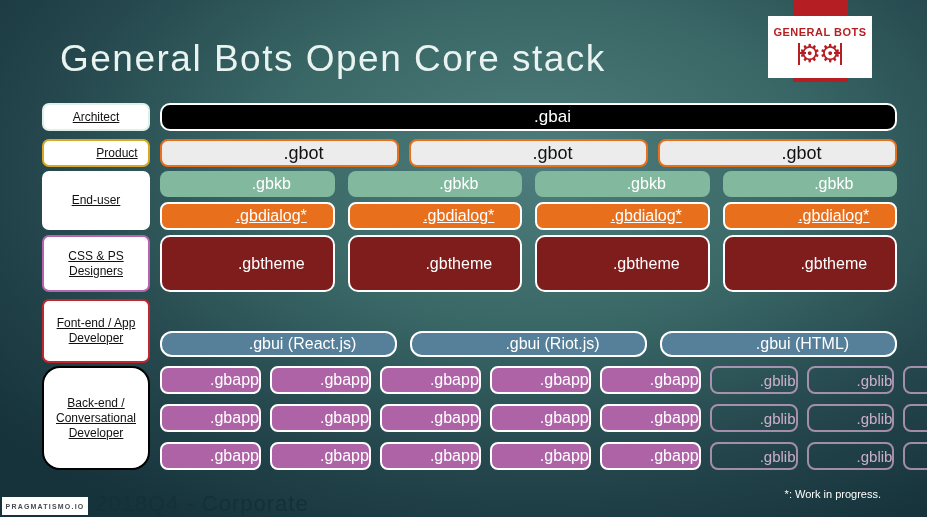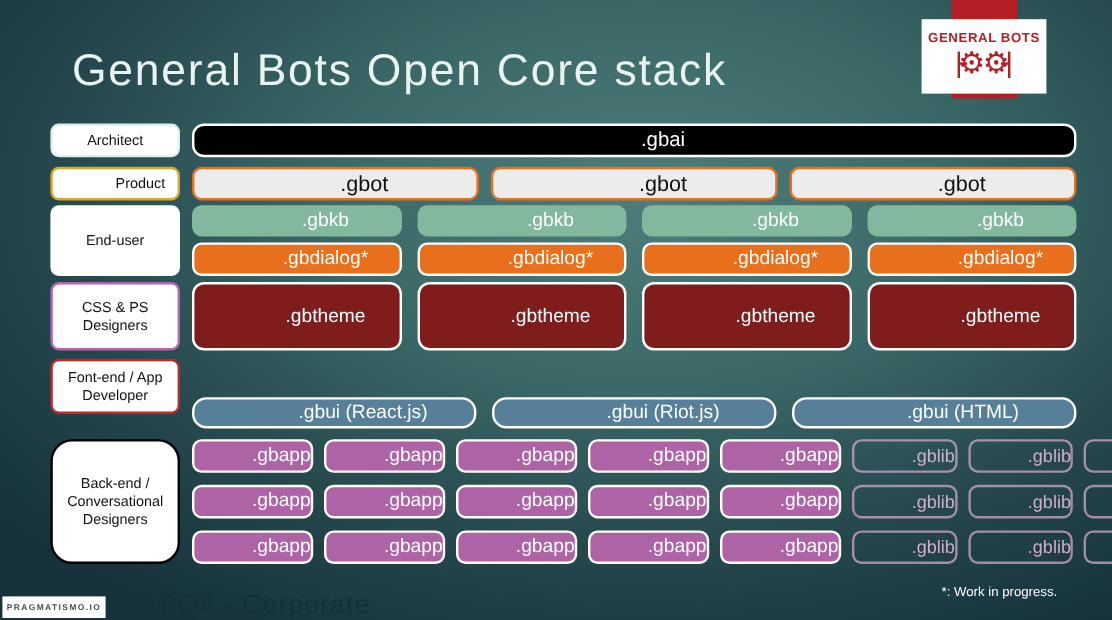--- a/index.html
+++ b/index.html
@@ -21,47 +21,47 @@
   .logo-brand{color:#b51f24;font-weight:bold;font-size:11px;letter-spacing:0.5px;}
   .logo-gears{display:flex;align-items:center;color:#b51f24;height:30px;}
   .logo-gears .gbar{width:2px;height:22px;background:#b51f24;position:relative;}
   .logo-gears .gbar::after{content:"";position:absolute;top:9px;width:6px;height:2px;background:#b51f24;}
   .logo-gears .gbar.l::after{left:2px;} .logo-gears .gbar.r::after{right:2px;}
   .logo-gears .gear{font-size:25px;line-height:25px;margin:0 -1px;}
   
   .lbl{
     position:absolute;left:42px;width:108px;background:#ffffff;color:#111111;
     display:flex;align-items:center;justify-content:center;text-align:center;
-    font-size:12px;line-height:1.25;border-radius:7px;box-sizing:border-box;padding:2px 6px;
+    font-size:12px;line-height:1.25;border-radius:7px;box-sizing:border-box;padding:2px 6px;text-decoration:underline;
   }
   .lbl-architect{top:103px;height:28px;border:2px solid #dff0e8;}
   .lbl-product{top:139px;height:28px;border:2px solid #d8a827;padding-left:48px;}
   .lbl-enduser{top:171px;height:59px;border:2px solid #ffffff;}
   .lbl-css{top:235px;height:57px;border:2px solid #b565ae;}
-  .lbl-frontend{top:299px;height:46px;border:2px solid #c0272d;}
+  .lbl-frontend{top:299px;height:64px;border:2px solid #c0272d;}
   .lbl-backend{top:366px;height:104px;border:2px solid #000000;border-radius:18px;}
   
   .row{position:absolute;left:160px;width:737px;display:flex;}
   .r-gbai{top:103px;height:28px;}
   .r-gbot{top:139px;height:28px;gap:10px;}
   .r-gbkb{top:171px;height:26px;gap:13px;}
   .r-gbdialog{top:202px;height:28px;gap:13px;}
   .r-gbtheme{top:235px;height:57px;gap:13px;}
   .r-gbui{top:299px;height:58px;gap:13px;}
   .r-app1{top:366px;height:28px;gap:9px;}
   .r-app2{top:404px;height:28px;gap:9px;}
   .r-app3{top:442px;height:28px;gap:9px;}
   .box{
     flex:1;display:flex;align-items:center;justify-content:center;
     border-radius:8px;box-sizing:border-box;font-size:16px;color:#ffffff;white-space:nowrap;padding-left:48px;
   }
   .box.gbai{background:#000000;border:2px solid #ffffff;border-radius:10px;font-size:17px;}
   .box.gbot{background:#ececec;border:2px solid #e8701d;color:#111111;font-size:18px;}
   .box.gbkb{background:#82b89e;border:none;}
-  .box.gbdialog{background:#e8701d;border:2px solid #ffffff;}
+  .box.gbdialog{background:#e8701d;border:2px solid #ffffff;text-decoration:underline;}
   .box.gbtheme{background:#7f1d1d;border:2px solid #ffffff;border-radius:10px;}
   .box.gbui{background:#567f99;border:2px solid #ffffff;border-radius:12px;margin-top:32px;}
   .box.gbapp{background:#af63a7;border:2px solid #ffffff;}
   .box.gblib{background:transparent;border:2px solid rgba(221,172,214,0.7);color:rgba(233,192,226,0.85);font-size:15px;}
   
   .badge{
     position:absolute;left:2px;top:497px;width:86px;height:18px;background:#ffffff;
     display:flex;align-items:center;justify-content:center;
     font-size:7px;letter-spacing:1.2px;color:#4a4a52;font-weight:bold;
   }
@@ -81,21 +81,21 @@
     <span class="gear">⚙</span>
     <span class="gbar r"></span>
   </div>
 </div>
 
 <div class="lbl lbl-architect">Architect</div>
 <div class="lbl lbl-product">Product</div>
 <div class="lbl lbl-enduser">End-user</div>
 <div class="lbl lbl-css">CSS &amp; PS Designers</div>
 <div class="lbl lbl-frontend">Font-end / App Developer</div>
-<div class="lbl lbl-backend">Back-end / Conversational Designers</div>
+<div class="lbl lbl-backend">Back-end / Conversational Developer</div>
 
 <div class="row r-gbai">
     <div class="box gbai">.gbai</div>
   </div>
 <div class="row r-gbot">
     <div class="box gbot">.gbot</div>
     <div class="box gbot">.gbot</div>
     <div class="box gbot">.gbot</div>
   </div>
 <div class="row r-gbkb">

